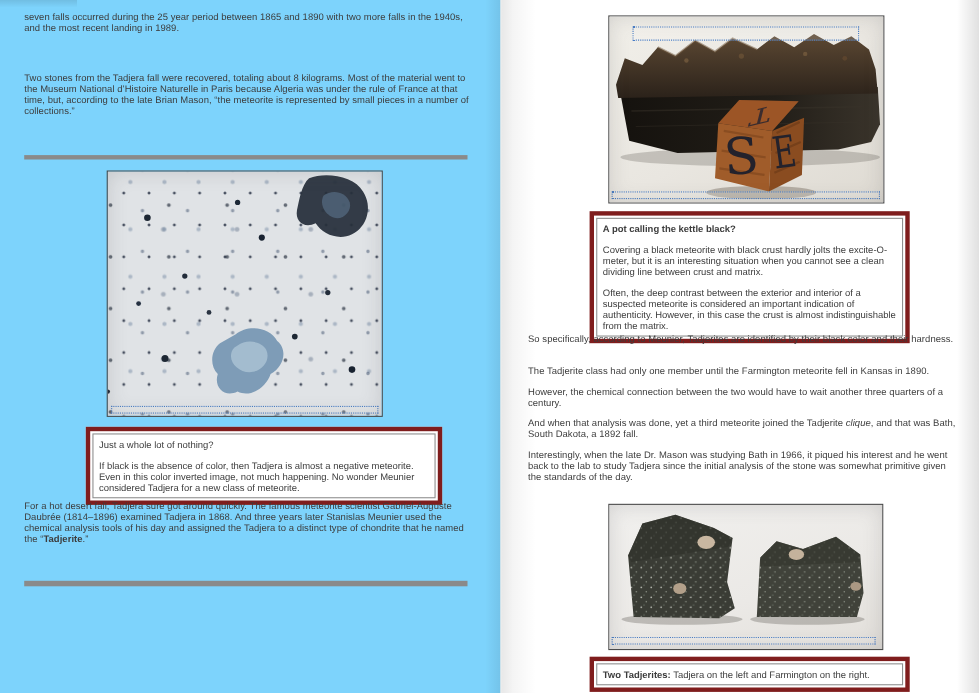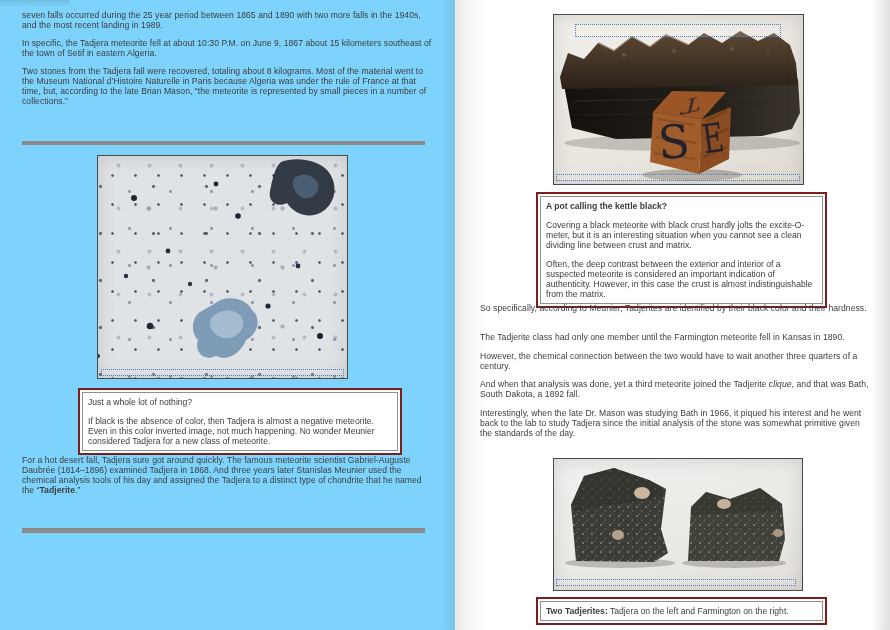--- a/index.html
+++ b/index.html
@@ -14,21 +14,21 @@
     letter-spacing:0.05px;
   }
   .rule{position:absolute;background:#8a8a8a;}
   .figure{
     position:absolute;border:1px solid #4a4a4a;box-sizing:border-box;overflow:hidden;
   }
   .dotted-frame{
     position:absolute;border:1px dotted #4a7ec5;box-sizing:border-box;background:rgba(255,255,255,0.15);
   }
   .caption{
-    position:absolute;border:2px solid #7f1d1d;background:#ffffff;padding:2px;box-sizing:border-box;
+    position:absolute;border:4px solid #7f1d1d;background:#ffffff;padding:2px;box-sizing:border-box;
   }
   .caption-inner{
     border:1px solid #8f8f8f;padding:4px 5px;font-size:8.6px;line-height:10px;color:#3c3c3c;
   }
   .caption-inner .cap-p{margin:0 0 9px 0;}
   .caption-inner .cap-p:last-child{margin-bottom:0;}
   .fig1-bg{
     position:absolute;inset:0;
     background-color:#e0e3e6;
     background-image:
@@ -58,21 +58,20 @@
   .b{font-weight:bold;}
   .i{font-style:italic;}
 </style>
 </head>
 <body>
 
 <div class="abs" style="left:0;top:0;width:455px;height:630px;background:#7dd3fc;">
 
   <div class="para" style="left:22px;top:10px;width:413px;">seven falls occurred during the 25 year period between 1865 and 1890 with two more falls in the 1940s, and the most recent landing in 1989.</div>
 
-  <div class="para" style="left:22px;top:38px;width:413px;">In specific, the Tadjera meteorite fell at about 10:30 P.M. on June 9, 1867 about 15 kilometers southeast of the town of Setif in eastern Algeria.</div>
 
   <div class="para" style="left:22px;top:66px;width:413px;">Two stones from the Tadjera fall were recovered, totaling about 8 kilograms. Most of the material went to the Museum National d’Histoire Naturelle in Paris because Algeria was under the rule of France at that time, but, according to the late Brian Mason, “the meteorite is represented by small pieces in a number of collections.”</div>
 
 
   <div class="rule" style="left:22px;top:141px;width:403px;height:4px;"></div>
 
   <div class="figure" style="left:97px;top:155px;width:251px;height:224px;">
     <div class="fig1-bg"></div>
     <svg width="249" height="222" viewBox="0 0 249 222" style="position:absolute;left:0;top:0;">
       <path d="M183,6 C198,0 224,4 232,18 C241,32 236,50 222,57 C210,63 195,57 189,47 C179,52 170,46 172,35 C174,26 176,12 183,6 Z" fill="#262e3a" opacity="0.93"></path>

